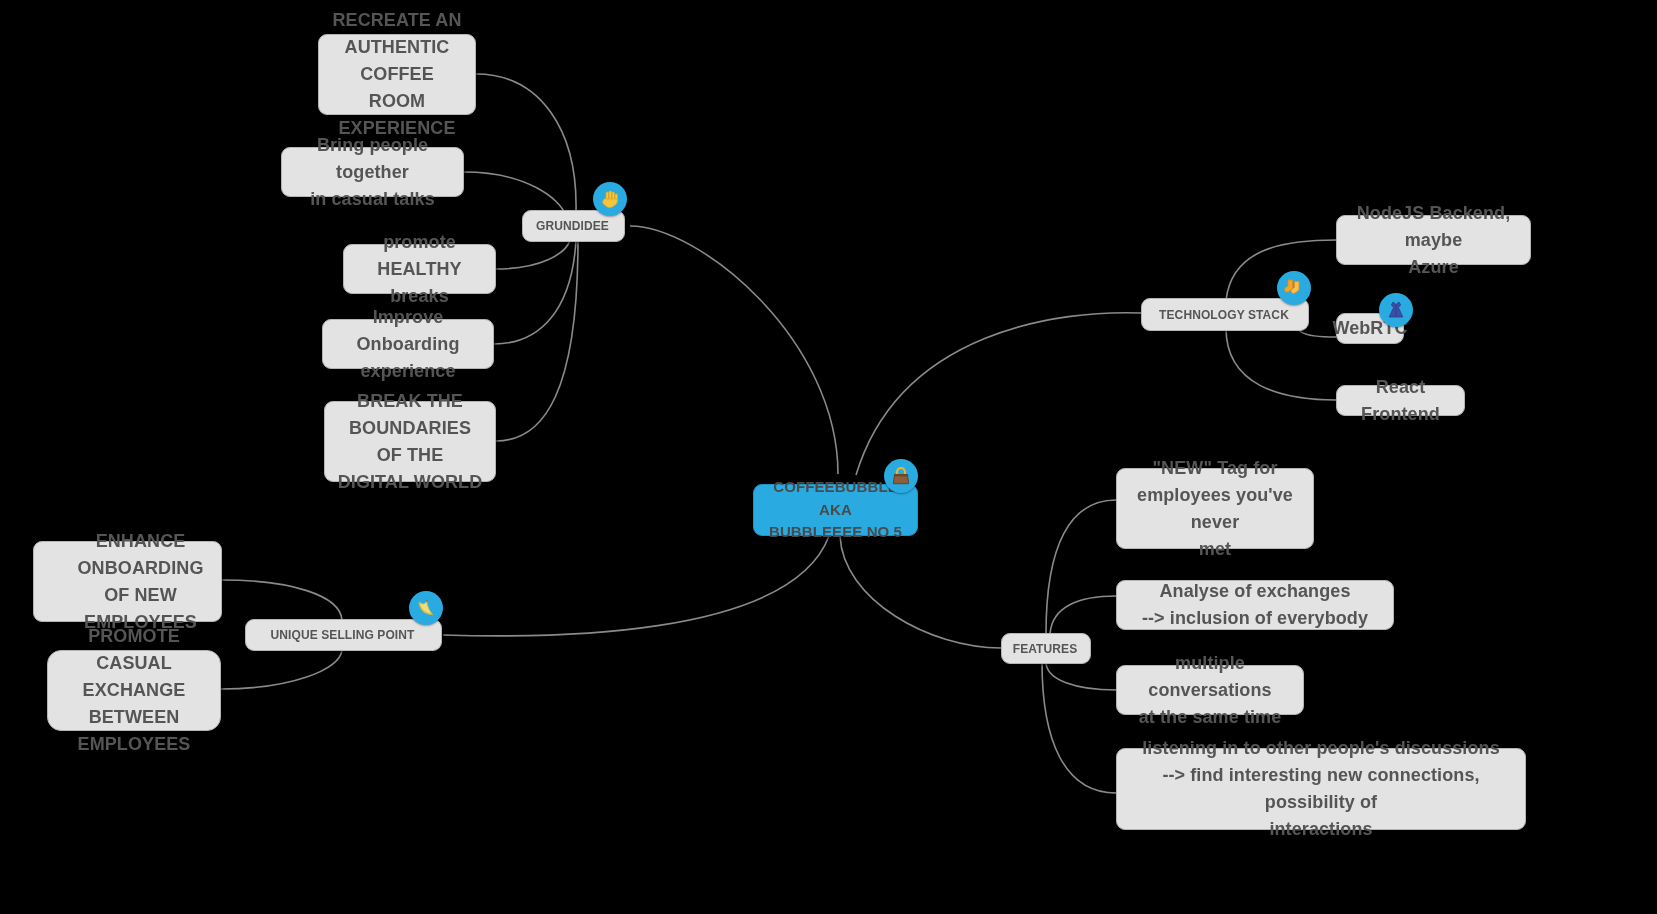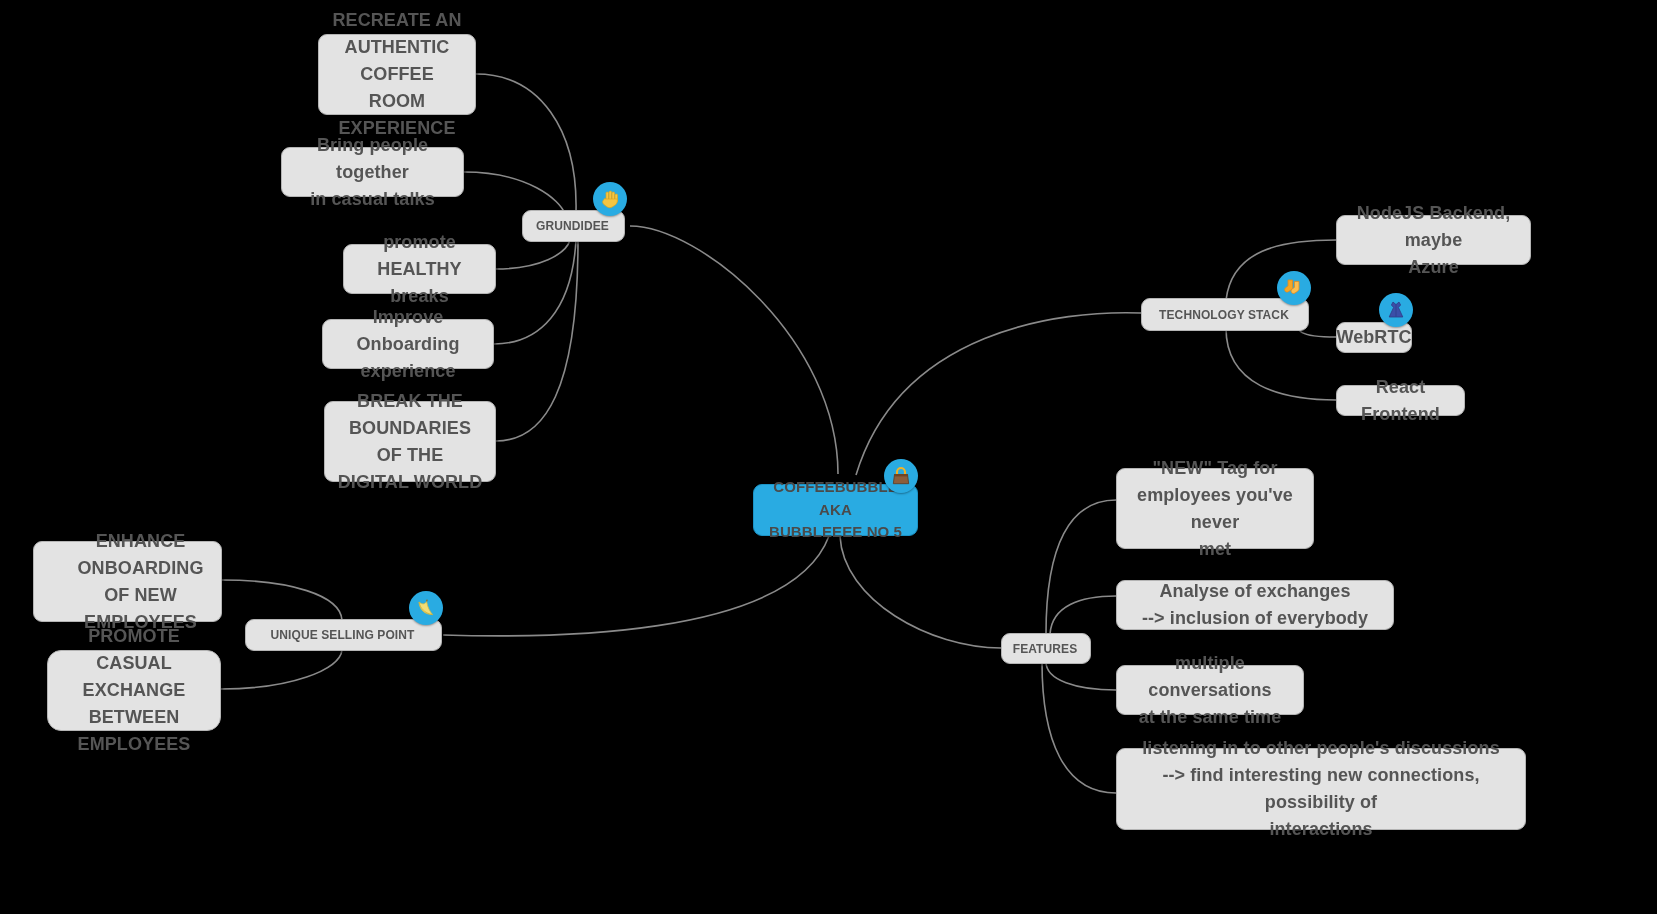--- a/index.html
+++ b/index.html
@@ -172,21 +172,21 @@
       <g stroke="#e08a1e" stroke-width="0.8">
         <path d="M6 4 h4.6 v7.4 c0 1.2 -0.6 1.9 -1.8 2.7 l-2.2 1.5 c-1.5 1 -3.1 0.4 -3.7 -0.9 c-0.6 -1.3 0 -2.6 1.2 -3.4 l1.9 -1.3 Z" fill="#f6a623"></path>
         <path d="M12.4 5.4 h4.6 v7.4 c0 1.2 -0.6 1.9 -1.8 2.7 l-2.2 1.5 c-1.5 1 -3.1 0.4 -3.7 -0.9 c-0.6 -1.3 0 -2.6 1.2 -3.4 l1.9 -1.3 Z" fill="#fcbe4e"></path>
       </g>
     </svg>
   </div>
 
   <div class="node" style="left:1336px; top:215px; width:195px; height:50px;">NodeJS Backend, maybe
 Azure</div>
 
-  <div class="node" style="left:1336px; top:322px; width:76px; height:31px;">WebRTC</div>
+  <div class="node" style="left:1336px; top:313px; width:68px; height:31px;">WebRTC</div>
 
   <div class="badge" style="left:1379px; top:293px;">
     <svg width="24" height="24" viewBox="0 0 24 24">
       <path d="M9 4 l3 2.6 l3 -2.6 l1.6 3 l-2.2 2.4 l4.4 9.6 h-13.6 l4.4 -9.6 l-2.2 -2.4 Z" fill="#3b4ea8" stroke="#2d3c85" stroke-width="0.8"></path>
       <path d="M12 6.6 v12" stroke="#2d3c85" stroke-width="0.7" fill="none"></path>
     </svg>
   </div>
 
   <div class="node" style="left:1336px; top:385px; width:129px; height:31px;">React Frontend</div>
 

